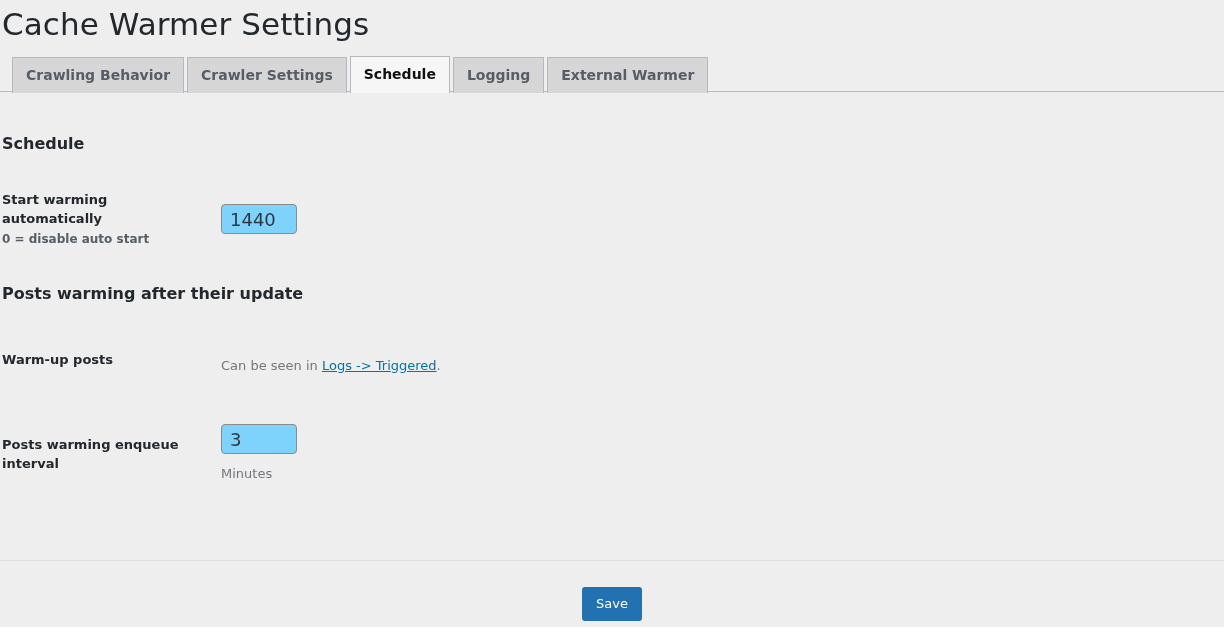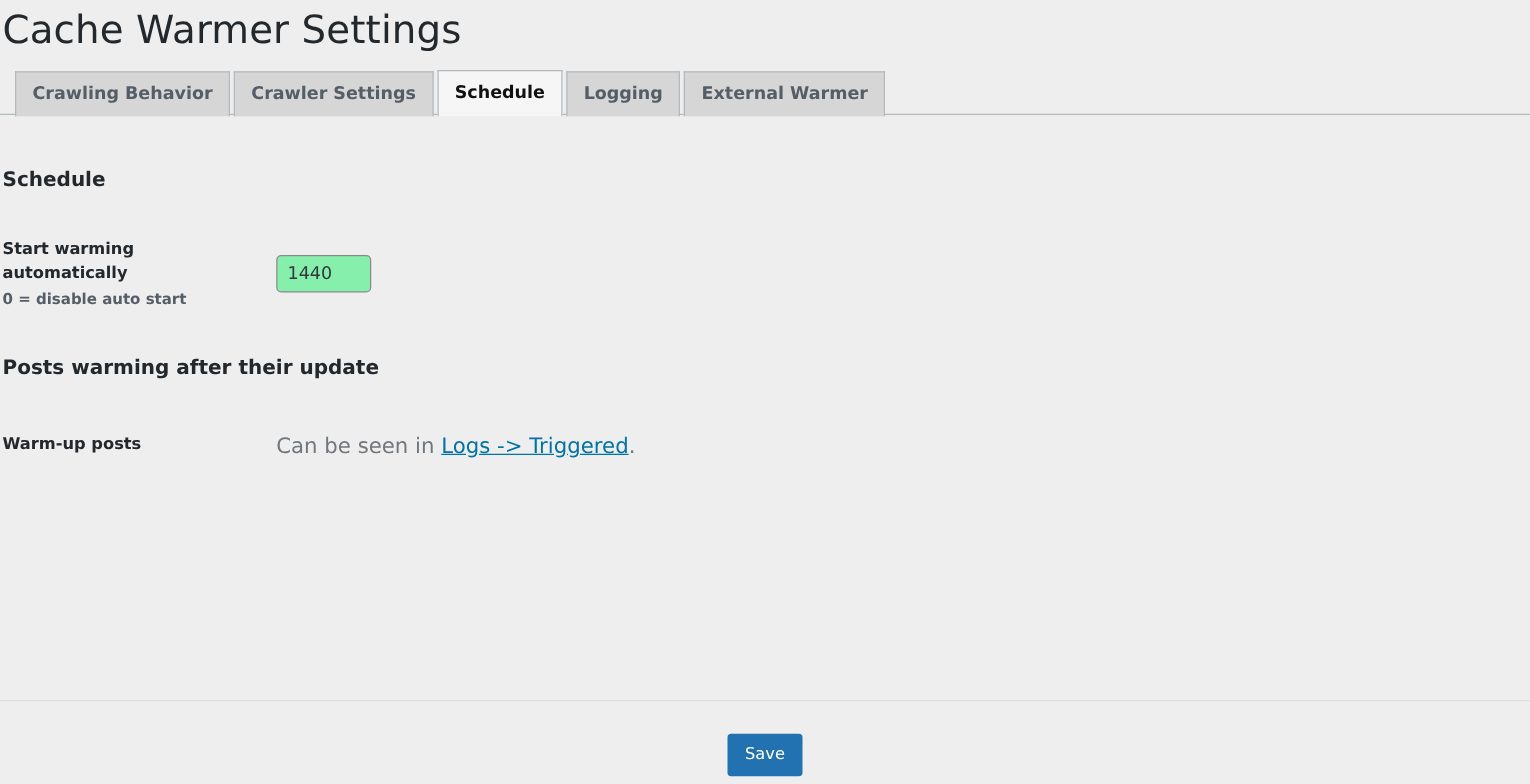--- a/index.html
+++ b/index.html
@@ -116,23 +116,23 @@
   .row-field {
     flex: 1 1 auto;
   }
 
   input.num-input {
     box-sizing: border-box;
     width: 76px;
     height: 30px;
     padding: 0 8px;
     font-family: "DejaVu Sans", sans-serif;
-    font-size: 14px;
+    font-size: 18px;
     color: #32373c;
-    background: #86efac;
+    background: #7dd3fc;
     border: 1px solid #8a8a8a;
     border-radius: 4px;
     outline: none;
   }
 
   .hint {
     font-size: 13px;
     color: #72777c;
     line-height: 18px;
     margin-top: 11px;
@@ -160,24 +160,24 @@
     left: -1px;
     top: -2px;
   }
   .check-text {
     font-size: 13px;
     color: #32373c;
     margin-left: 10px;
     line-height: 18px;
   }
   .note {
-    font-size: 17px;
+    font-size: 13px;
     color: #72777c;
     line-height: 18px;
-    margin-top: 4px;
+    margin-top: 13px;
   }
   .note a {
     color: #0073aa;
     text-decoration: underline;
   }
 
   
   .footer-sep {
     position: absolute;
     left: 0;
@@ -239,19 +239,28 @@
     <div class="row-label">
       <span class="label-main">Warm-up posts</span>
     </div>
     <div class="row-field">
       <div class="note">
         <span>Can be seen in </span><a href="#">Logs -&gt; Triggered</a><span>.</span>
       </div>
     </div>
   </div>
 
+  <div class="form-row" style="margin-top:49px;">
+    <div class="row-label">
+      <span class="label-main">Posts warming enqueue interval</span>
+    </div>
+    <div class="row-field">
+      <input class="num-input" type="text" value="3" style="">
+      <div class="hint">Minutes</div>
+    </div>
+  </div>
 
 </div>
 
 <div class="footer-sep"></div>
 <div class="footer">
   <button class="save-button">Save</button>
 </div>
 
 </body></html>

